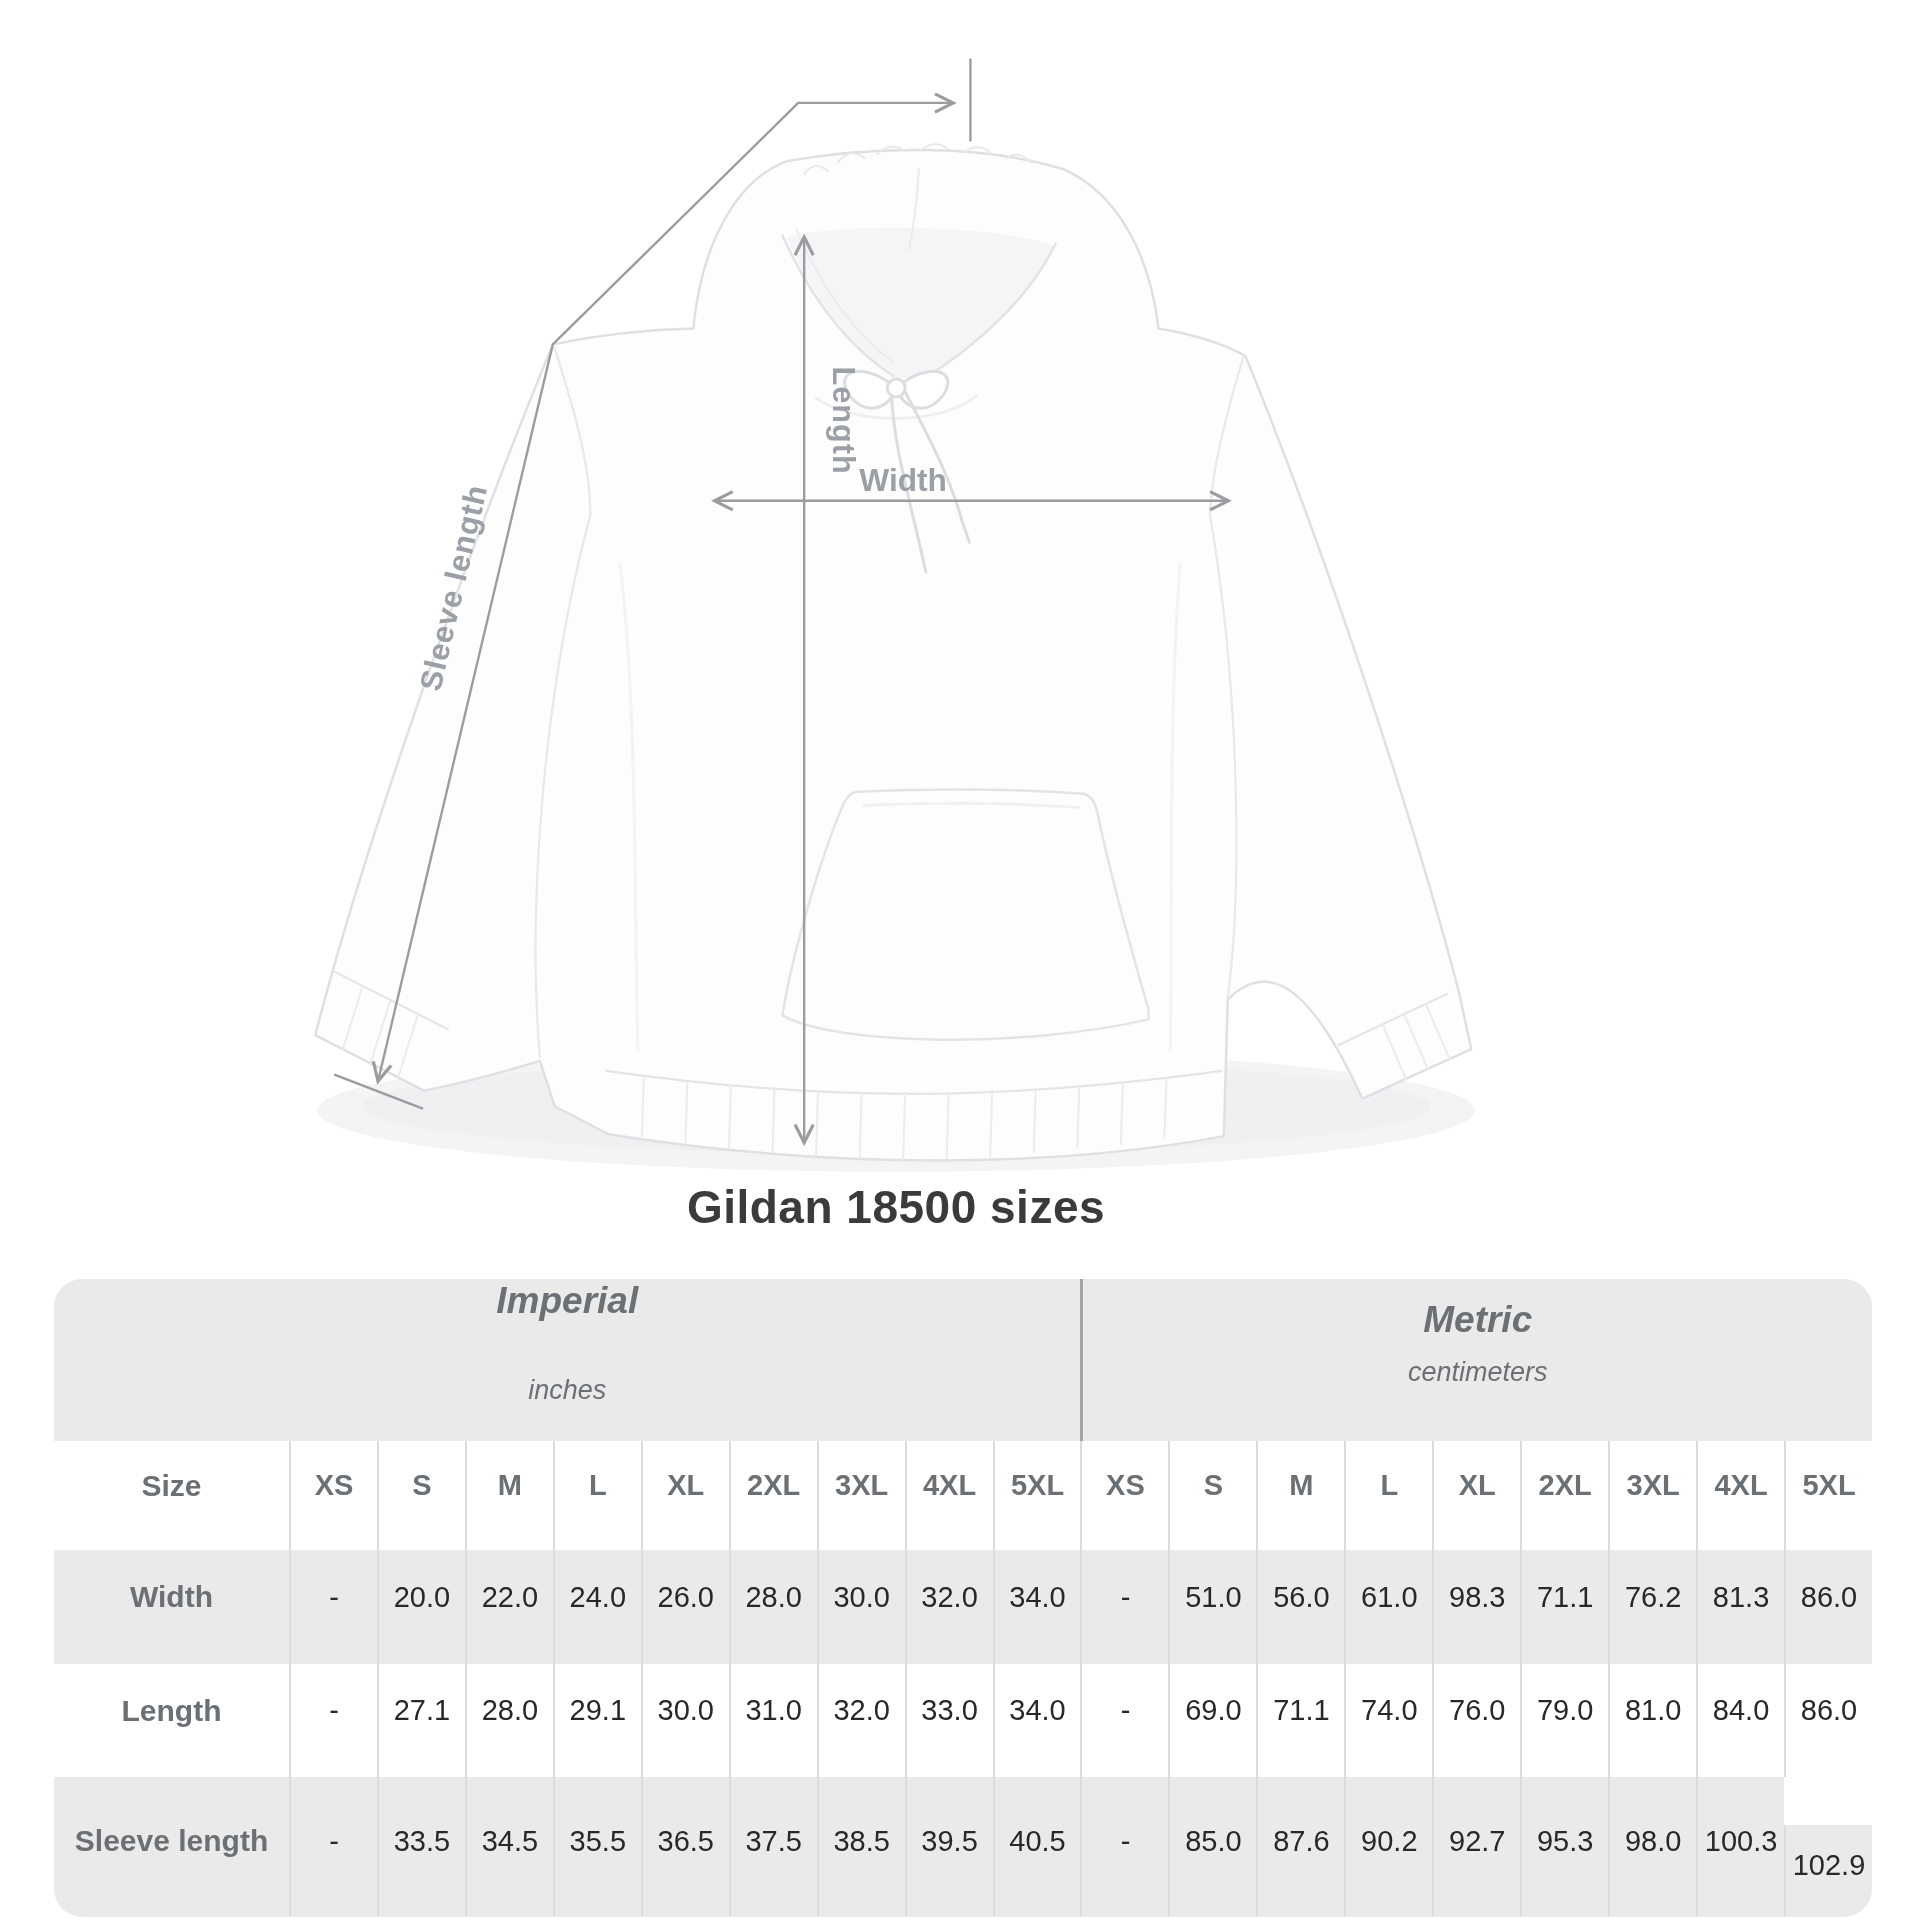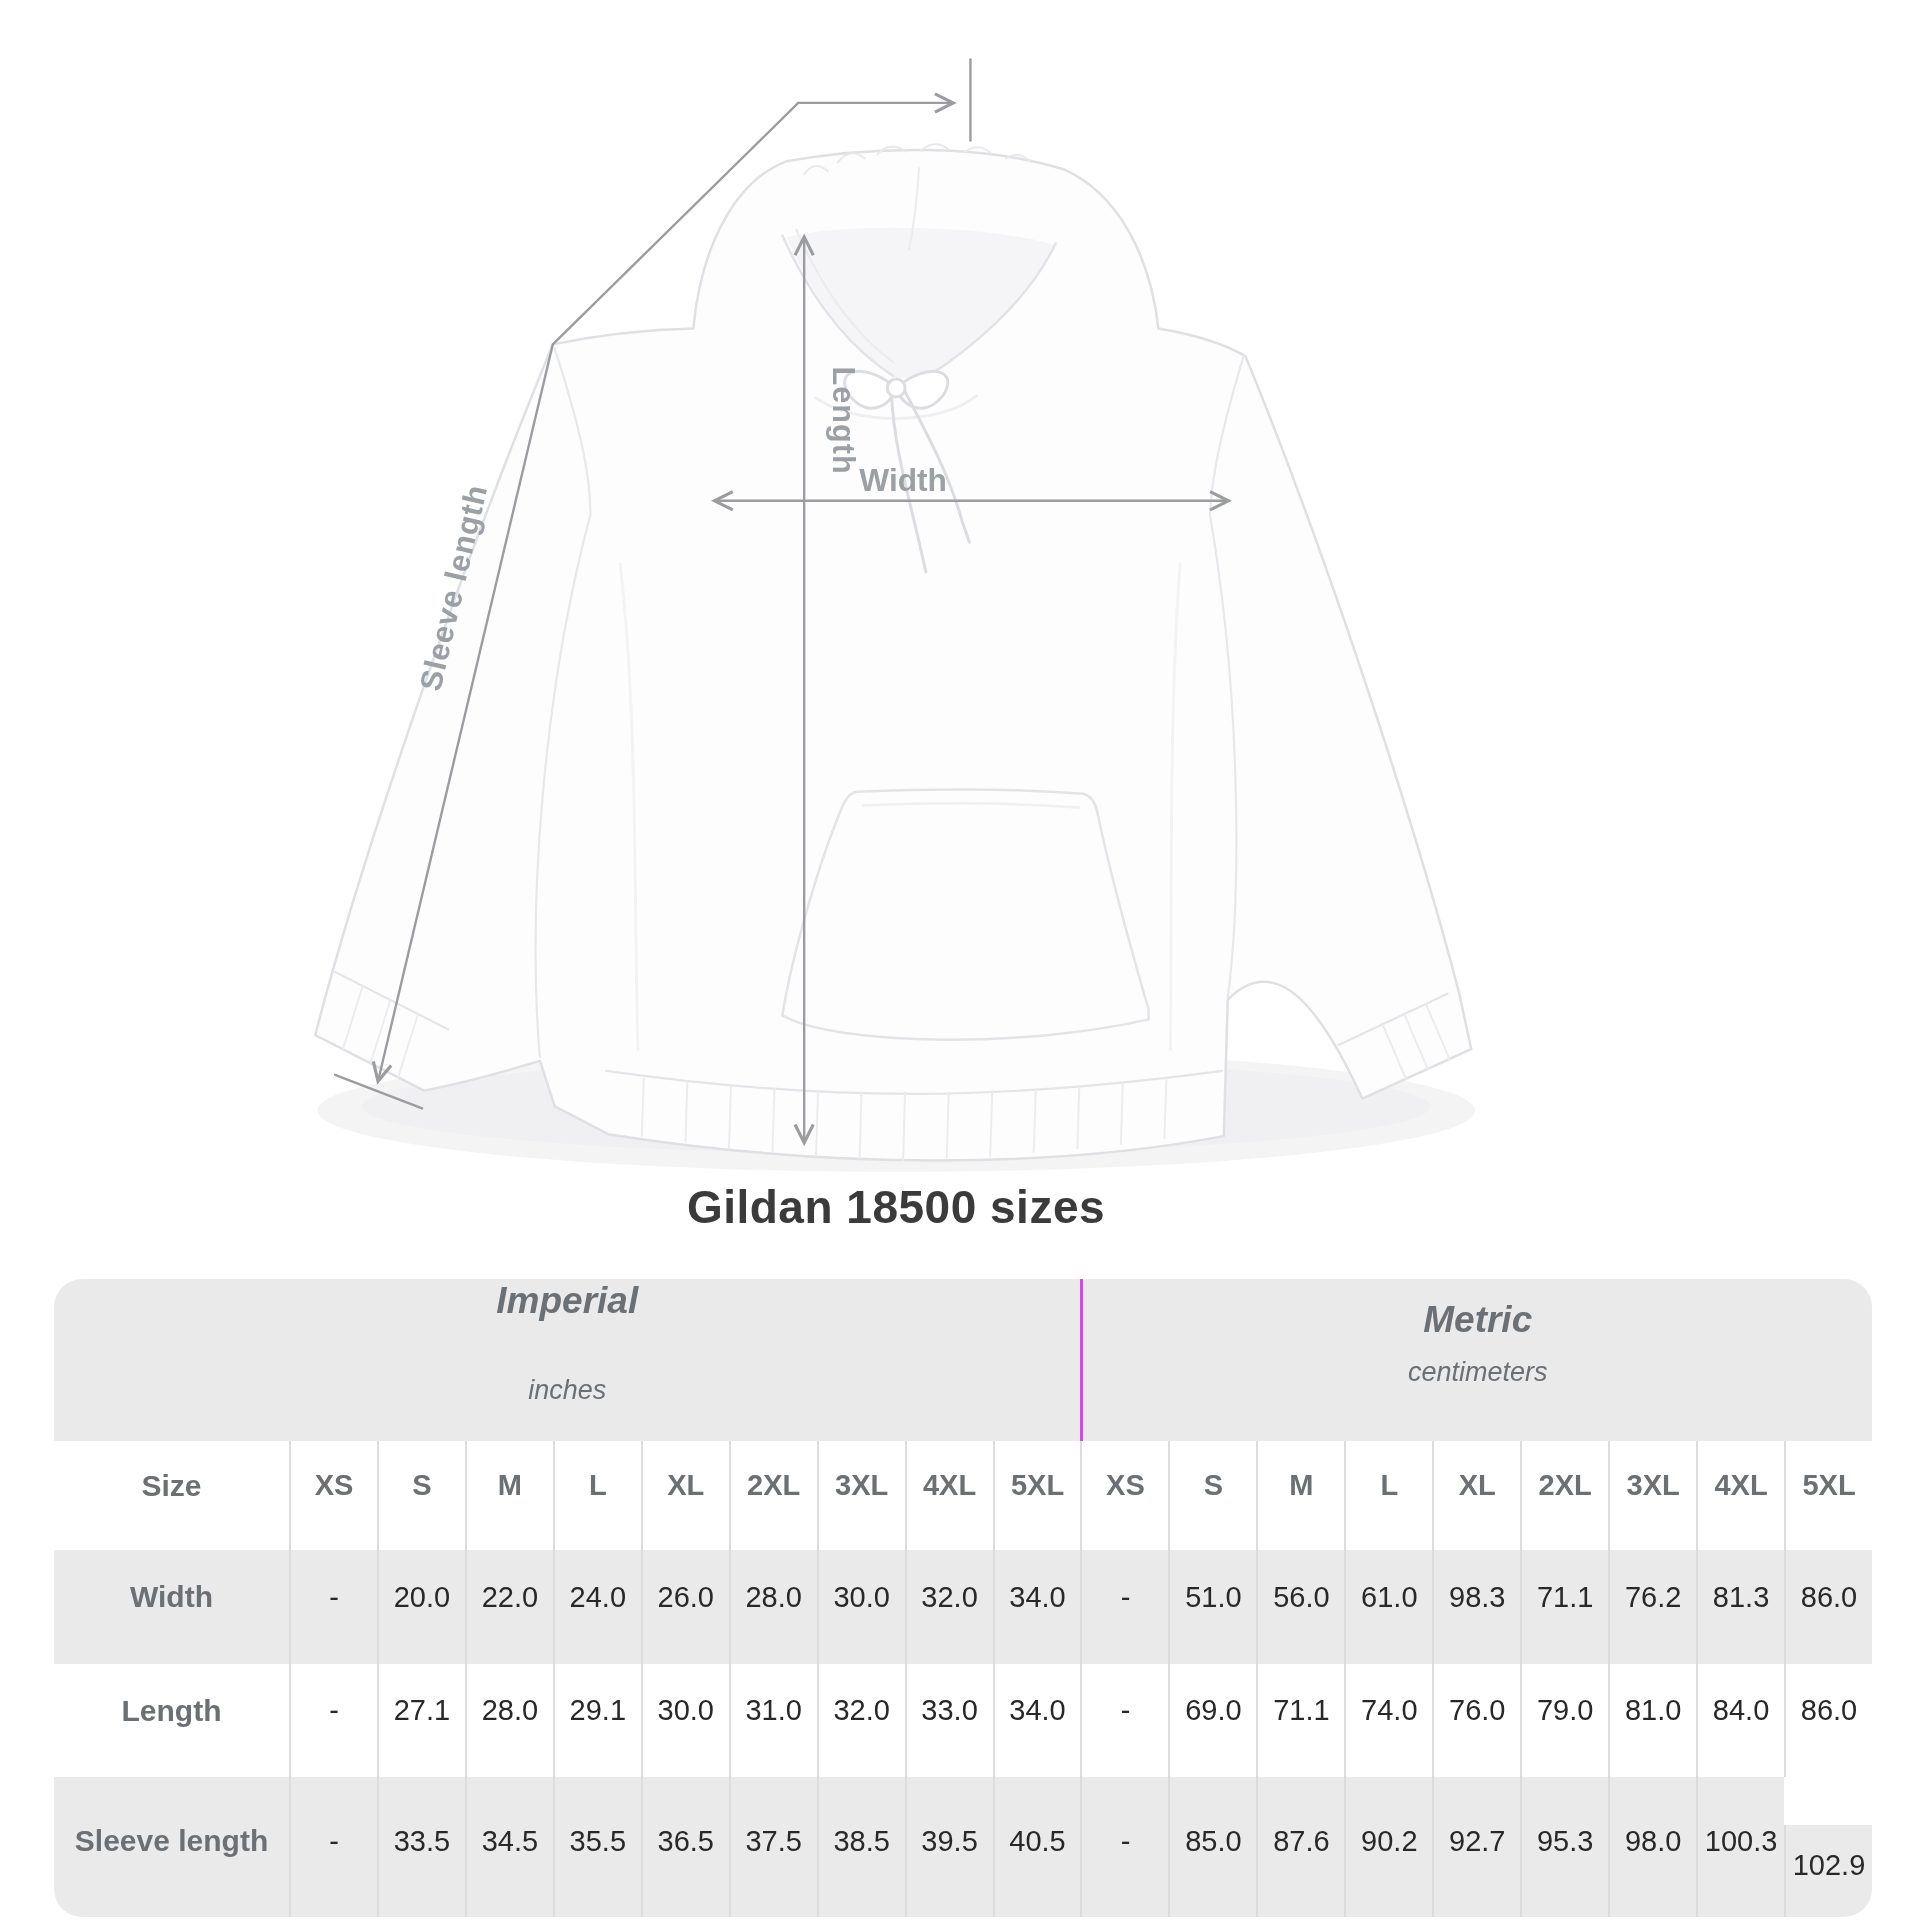--- a/index.html
+++ b/index.html
@@ -24,21 +24,21 @@
     display:grid;
     grid-template-columns:235px repeat(18,1fr);
     grid-template-rows:162px 109px 114px 113px 140px;
   }
   .band{
     grid-row:1;background:#eaeaeb;color:#6b7075;
     display:flex;flex-direction:column;align-items:center;justify-content:center;
     padding-bottom:34px;
   }
   .band-imperial{grid-column:1 / span 10;border-top-left-radius:28px;gap:37px;}
-  .band-metric{grid-column:11 / -1;border-top-right-radius:28px;border-left:3px solid #d946ef;}
+  .band-metric{grid-column:11 / -1;border-top-right-radius:28px;border-left:3px solid #a3a3a3;}
   .band .g-name{font-size:37px;font-weight:bold;font-style:italic;}
   .band .g-unit{margin-top:16px;font-size:27px;font-style:italic;}
 
   .cell{
     display:flex;align-items:center;justify-content:center;
     font-size:29px;padding-bottom:20px;background:#ffffff;
   }
   .cell:not(.c0){border-left:2px solid #dcdcdc;}
   .cell.stripe{background:#eaeaeb;}
   .cell.lab,.cell.szh{font-weight:bold;color:#6b7075;}

